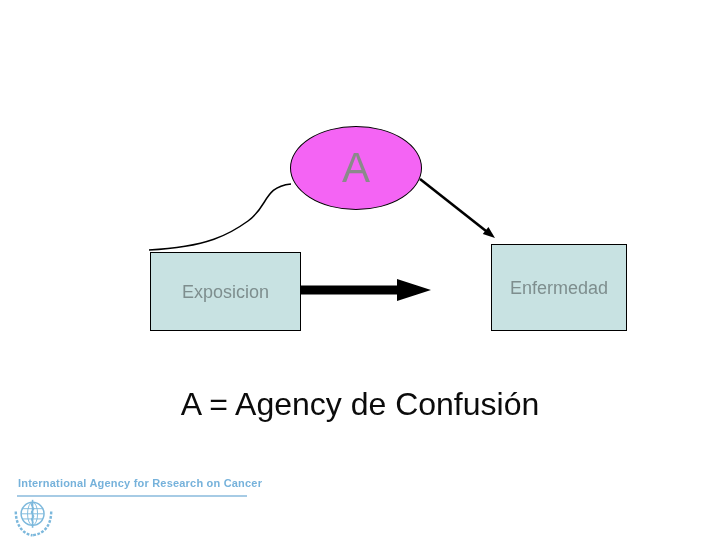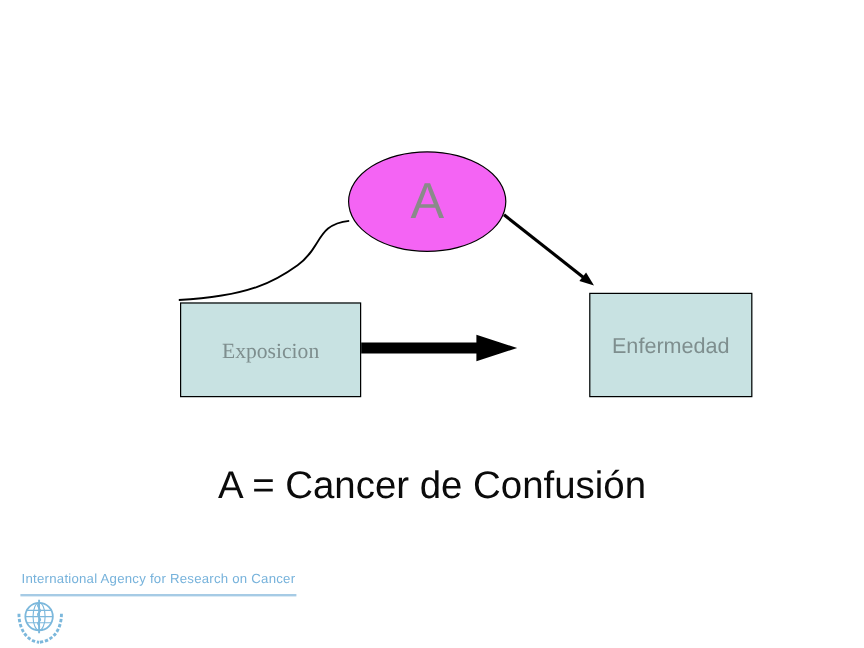--- a/index.html
+++ b/index.html
@@ -49,21 +49,20 @@
     box-sizing: border-box;
     display: flex;
     align-items: center;
     justify-content: center;
   }
   .box-exposure {
     left: 150px;
     top: 252px;
     width: 151px;
     height: 79px;
-    font-family: Liberation Serif, serif;
   }
   .box-disease {
     left: 455px;
     top: 244px;
     width: 136px;
     height: 87px;
     margin-left: 36px;
   }
   .node-label {
     color: #7E8E8E;
@@ -79,21 +78,21 @@
     color: #0b0b0b;
     font-size: 32px;
     line-height: 1.1;
   }
   .iarc-text {
     position: absolute;
     left: 18px;
     top: 477px;
     color: #76B2DB;
     font-size: 11px;
-    font-weight: normal;
+    font-weight: bold;
     letter-spacing: 0.2px;
     white-space: nowrap;
     text-align: center;
   }
   .iarc-underline {
     position: absolute;
     left: 17px;
     top: 495px;
     width: 230px;
     height: 2px;
@@ -137,21 +136,21 @@
   </div>
 
   <div class="node-box box-exposure">
     <span class="node-label">Exposicion</span>
   </div>
 
   <div class="node-box box-disease">
     <span class="node-label">Enfermedad</span>
   </div>
 
-  <div class="caption">A = Cancer de Confusión</div>
+  <div class="caption">A = Agency de Confusión</div>
 
   <div class="iarc-text">International Agency for Research on Cancer</div>
   <div class="iarc-underline"></div>
 
   <svg class="who-emblem" viewBox="0 0 44 40" xmlns="http://www.w3.org/2000/svg">
     <g stroke="#7CB8DC" fill="none">
 
       <circle cx="21" cy="15.5" r="12.3" stroke-width="1.6"></circle>
       <ellipse cx="21" cy="15.5" rx="5.4" ry="12.3" stroke-width="1"></ellipse>
       <line x1="10" y1="10" x2="32" y2="10" stroke-width="1"></line>

